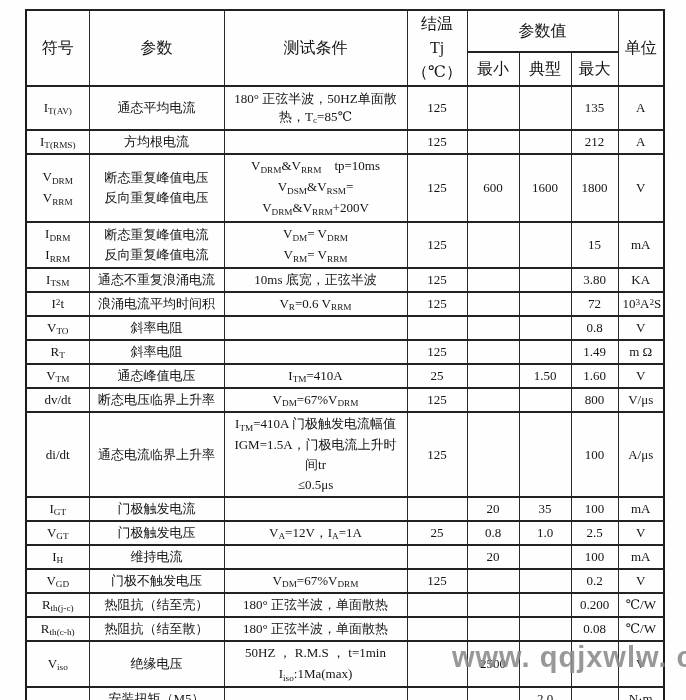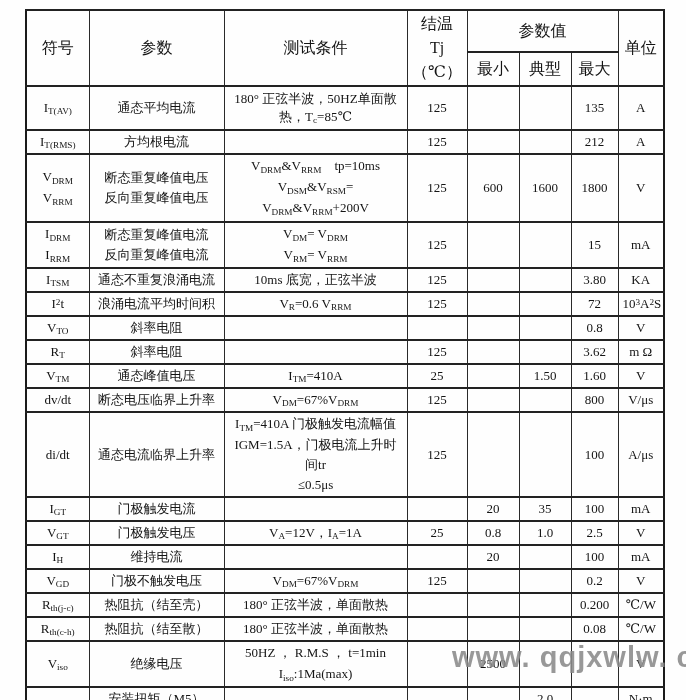--- a/index.html
+++ b/index.html
@@ -183,21 +183,21 @@
           <td>0.8</td>
           <td>V</td>
         </tr>
         <tr>
           <td>R<sub>T</sub></td>
           <td class="c-param">斜率电阻</td>
           <td class="c-cond"></td>
           <td>125</td>
           <td></td>
           <td></td>
-          <td>3.62</td>
+          <td>1.49</td>
           <td>m Ω</td>
         </tr>
         <tr>
           <td>V<sub>TM</sub></td>
           <td class="c-param">通态峰值电压</td>
           <td class="c-cond">I<sub>TM</sub>=410A</td>
           <td>25</td>
           <td></td>
           <td>1.50</td>
           <td>1.60</td>

